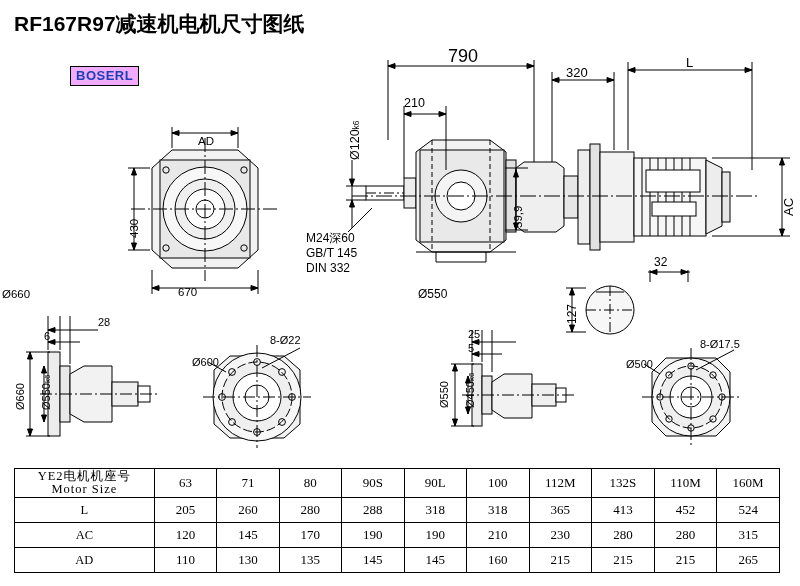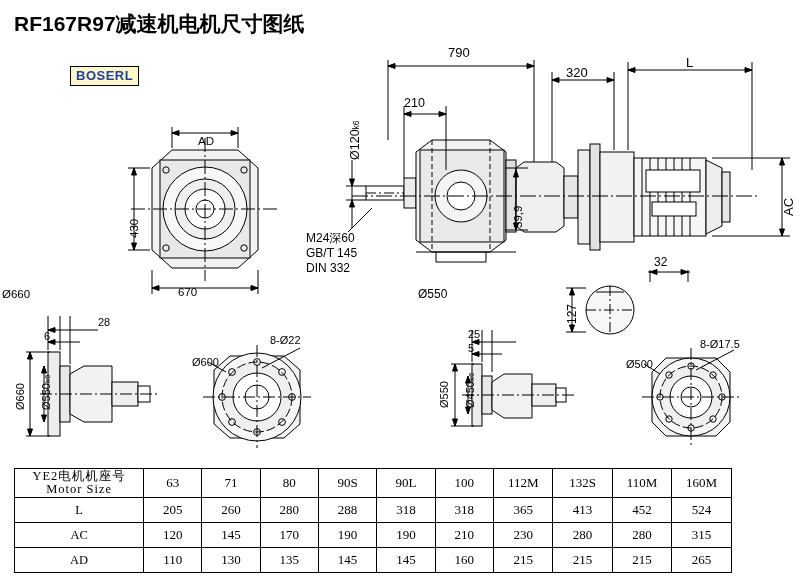--- a/index.html
+++ b/index.html
@@ -4,33 +4,33 @@
 <style>
   html,body{margin:0;padding:0;}
   body{
     width:800px;height:586px;
     background:#ffffff;
     font-family:"Liberation Sans", sans-serif;
     color:#000;
     position:relative;
     overflow:hidden;
   }
-  #stage{position:absolute;left:0;top:0;width:732px;height:586px;}
+  #stage{position:absolute;left:0;top:0;width:732px;height:586px;padding-left:48px;}
   .title{
     position:absolute;left:14px;top:10px;
     font-size:21px;font-weight:bold;letter-spacing:0px;
     white-space:nowrap;
   }
   .logo{
     position:absolute;left:70px;top:66px;
     border:1.5px solid #000;
     padding:1px 5px 2px 5px;
     font-size:13px;font-weight:bold;
     color:#1d3fb5;
-    background:#fef9c3;
+    background:#f0abfc;
     letter-spacing:0.5px;
   }
   svg{position:absolute;left:0;top:0;}
   .lbl{
     position:absolute;
     font-size:11.5px;
     white-space:nowrap;
     line-height:1.12;
   }
   .lbl.vert{
@@ -329,21 +329,21 @@
       </g>
 
     </g>
   </svg>
 
   <div class="lbl" style="left:198px;top:135px;">AD</div>
   <div class="lbl vert" style="left:128px;top:238px;">430</div>
   <div class="lbl" style="left:178px;top:286px;text-align:center;">670</div>
   <div class="lbl" style="left:2px;top:288px;">Ø660</div>
 
-  <div class="lbl" style="left:448px;top:46px;font-size:13px;">790</div>
+  <div class="lbl" style="left:448px;top:46px;font-size:18px;">790</div>
   <div class="lbl" style="left:566px;top:66px;font-size:13px;text-align:right;">320</div>
   <div class="lbl" style="left:686px;top:56px;font-size:13px;">L</div>
   <div class="lbl" style="left:404px;top:96px;font-size:12.5px;">210</div>
 
   <div class="lbl vert" style="left:348px;top:160px;font-size:12.5px;"><span>Ø120</span><span style="font-size:8.5px;">k6</span></div>
   <div class="lbl vert" style="left:512px;top:228px;font-size:11.5px;">59,9</div>
   <div class="lbl vert" style="left:782px;top:216px;font-size:13px;">AC</div>
 
   <div class="lbl" style="left:306px;top:232px;font-size:12px;"><span>M24深60</span></div>
   <div class="lbl" style="left:306px;top:247px;font-size:12px;">GB/T 145</div>

